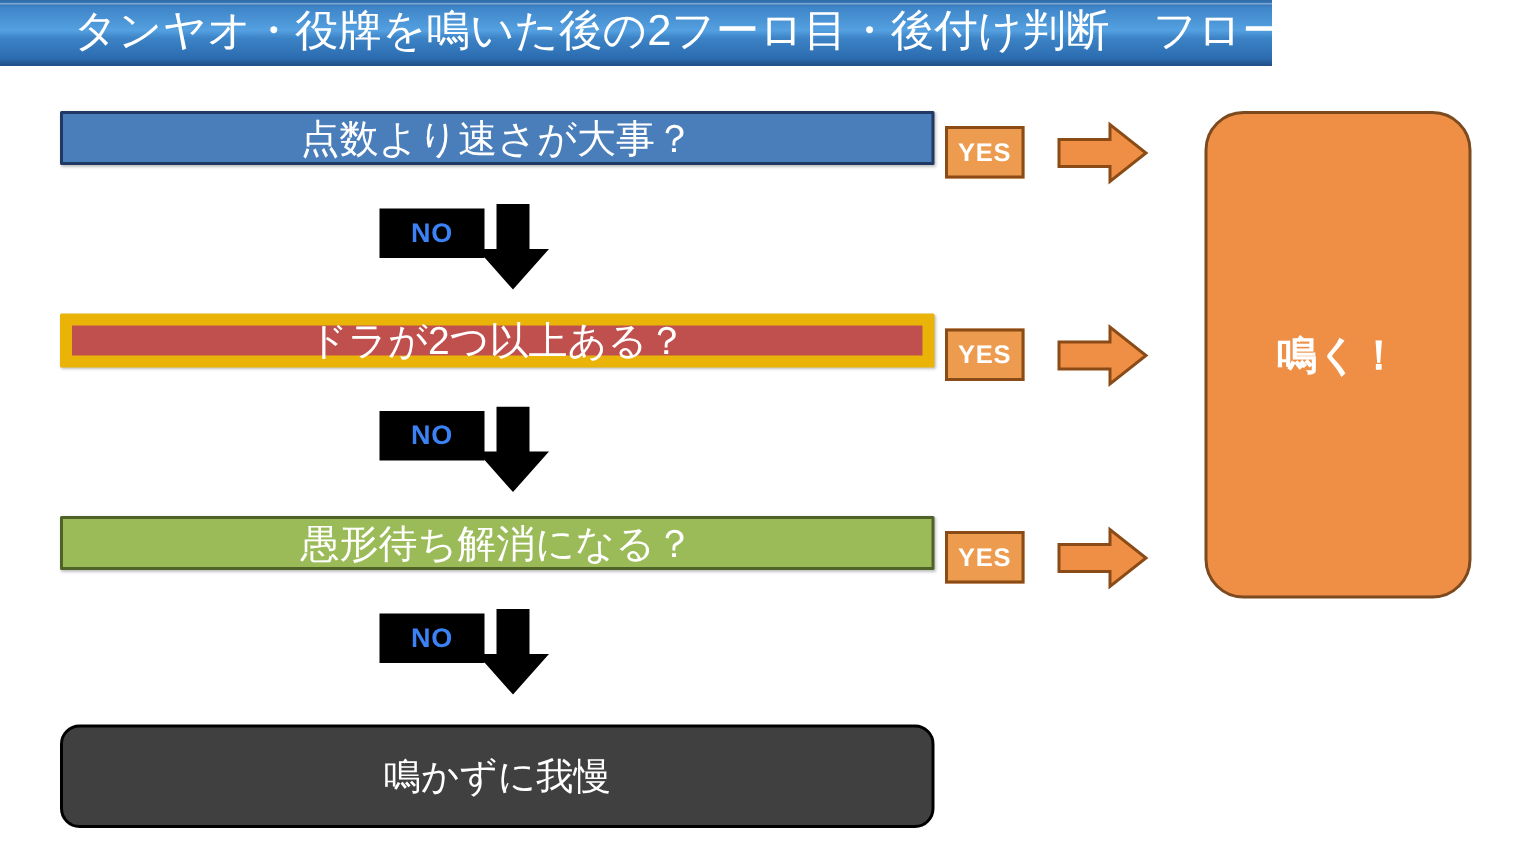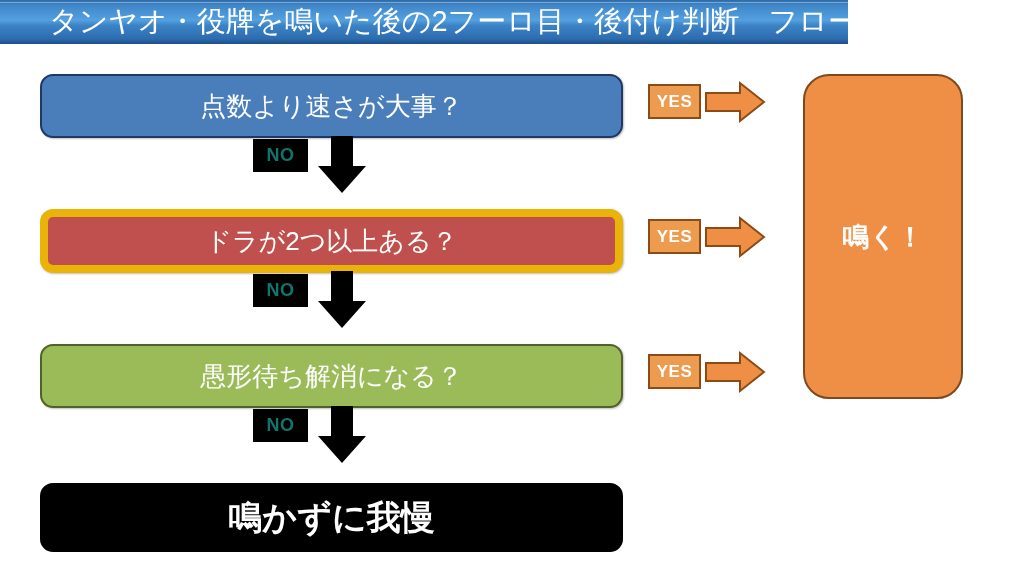--- a/index.html
+++ b/index.html
@@ -50,22 +50,22 @@
     font-weight: 400;
     letter-spacing: 0px;
     white-space: nowrap;
   }
 
   
   .decision-box {
     position: absolute;
     left: 40px;
     width: 583px;
-    height: 64px;
-    border-radius: 13px;
+    height: 36px;
+    border-radius: 1px;
     box-sizing: border-box;
     display: flex;
     align-items: center;
     justify-content: center;
     font-size: 26px;
     color: #ffffff;
     white-space: nowrap;
     box-shadow: 1px 1px 2px rgba(0,0,0,0.25);
   }
   #box-speed {
@@ -83,76 +83,75 @@
     background: #9bbb59;
     border: 2px solid #4f6228;
   }
   #box-final {
     position: absolute;
     left: 40px;
     top: 483px;
     width: 583px;
     height: 69px;
     border-radius: 13px;
-    background: #000000;
+    background: #404040;
     border: 2px solid #000000;
     box-sizing: border-box;
     display: flex;
     align-items: center;
     justify-content: center;
-    font-size: 34px;
-    font-weight: bold;
+    font-size: 25px;
+    font-weight: normal;
     color: #ffffff;
     white-space: nowrap;
   }
 
   
   .yes-badge {
     position: absolute;
     left: 630px;
     width: 53px;
     height: 35px;
     background: #ed9b4f;
     border: 2px solid #8a4b16;
     box-sizing: border-box;
     display: flex;
     align-items: center;
     justify-content: center;
     color: #ffffff;
     font-size: 17px;
     font-weight: bold;
     letter-spacing: 0.5px;
-    margin-left: 18px;
   }
   #yes-1 { top: 84px; }
   #yes-2 { top: 219px; }
   #yes-3 { top: 354px; }
 
   
   .right-arrow {
     position: absolute;
     left: 704px;
     width: 62px;
     height: 44px;
   }
   #arrow-r1 { top: 80px; }
   #arrow-r2 { top: 215px; }
   #arrow-r3 { top: 350px; }
 
   
   .no-badge {
     position: absolute;
     left: 253px;
-    width: 55px;
+    width: 70px;
     height: 33px;
     background: #000000;
     display: flex;
     align-items: center;
     justify-content: center;
-    color: #0f766e;
+    color: #3b82f6;
     font-size: 18px;
     font-weight: bold;
     letter-spacing: 0.5px;
   }
   #no-1 { top: 139px; }
   #no-2 { top: 274px; }
   #no-3 { top: 409px; }
 
   
   .down-arrow {
@@ -163,21 +162,21 @@
   }
   #arrow-d1 { top: 136px; }
   #arrow-d2 { top: 271px; }
   #arrow-d3 { top: 406px; }
 
   
   #result-panel {
     position: absolute;
     left: 803px;
     top: 74px;
-    width: 160px;
+    width: 178px;
     height: 325px;
     background: #ef8f46;
     border: 2px solid #7c4a1e;
     border-radius: 26px;
     box-sizing: border-box;
     display: flex;
     align-items: center;
     justify-content: center;
     color: #ffffff;
     font-size: 27px;

